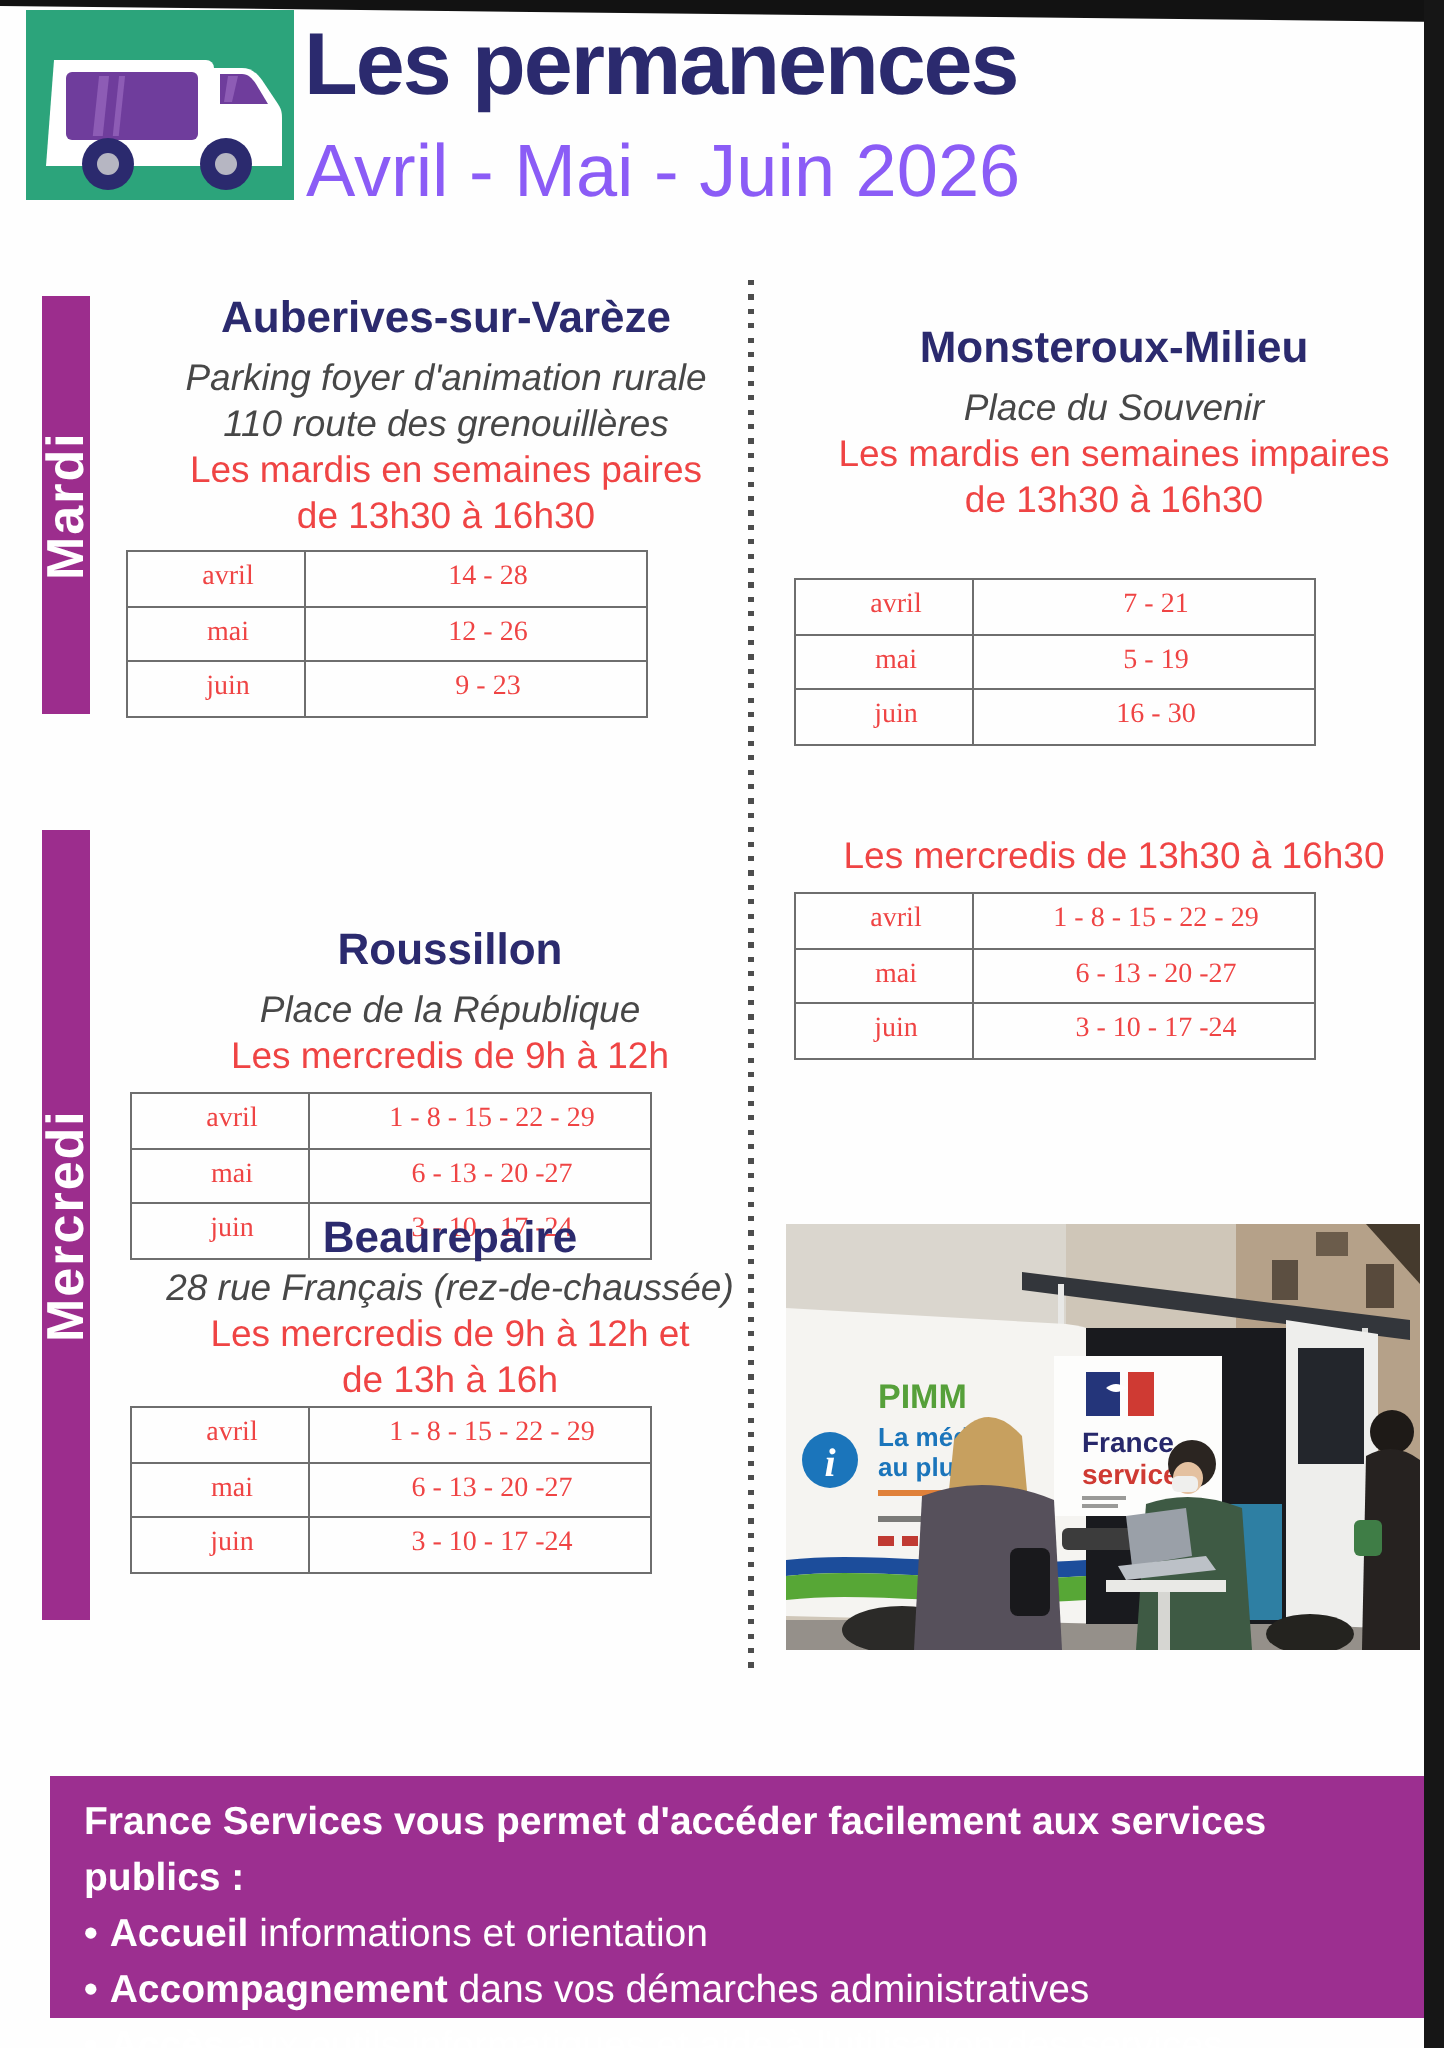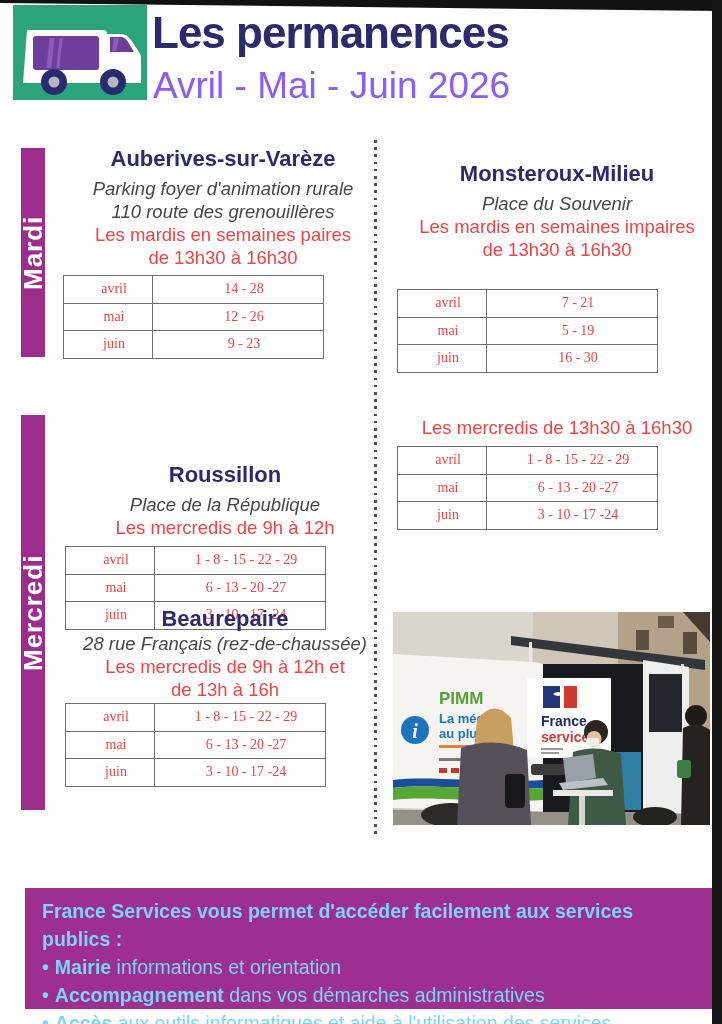--- a/index.html
+++ b/index.html
@@ -57,21 +57,21 @@
   #sec-roussillon table { margin-top:7px; }
   #sec-peage      table { margin-top:7px; }
   #sec-beaurepaire table { margin-top:2px; }
 
   
   .photo { position:absolute; left:393px; top:612px; width:317px; height:213px;
     overflow:hidden; background:#cfc6b8; }
 
   
   .banner { position:absolute; left:25px; top:888px; width:687px; height:121px;
-    background:#9c2f90; color:#7dd3fc; box-sizing:border-box; padding:9px 10px 0 17px; }
+    background:#9c2f90; color:#ffffff; box-sizing:border-box; padding:9px 10px 0 17px; }
   .banner .btitle { margin:0; font-size:19.5px; font-weight:bold; line-height:28px; }
   .banner ul { list-style:none; margin:0; padding:0; }
   .banner li { font-size:19.5px; line-height:28px; }
   .banner li strong { font-weight:bold; }
   .bullet-dot { font-weight:bold; margin-right:6px; }
 </style>
 </head>
 <body>
 
 <div class="page">
@@ -284,19 +284,19 @@
         <circle cx="303" cy="104" r="11" fill="#1e1a17"></circle>
         <path d="M290 116 Q304 108 317 118 L317 213 L288 213 Z" fill="#262220"></path>
         <rect x="284" y="148" width="14" height="18" rx="3" fill="#3f7d46"></rect>
       </g>
     </svg>
   </figure>
 
   <footer class="banner">
     <p class="btitle">France Services vous permet d'accéder facilement aux services publics :</p>
     <ul>
-      <li><span class="bullet-dot">•</span><strong>Mairie</strong><span> informations et orientation</span></li>
+      <li><span class="bullet-dot">•</span><strong>Accueil</strong><span> informations et orientation</span></li>
       <li><span class="bullet-dot">•</span><strong>Accompagnement</strong><span> dans vos démarches administratives</span></li>
       <li><span class="bullet-dot">•</span><strong>Accès</strong><span> aux outils informatiques et aide à l'utilisation des services numérique</span></li>
     </ul>
   </footer>
 
 </div>
 
 </body></html>

